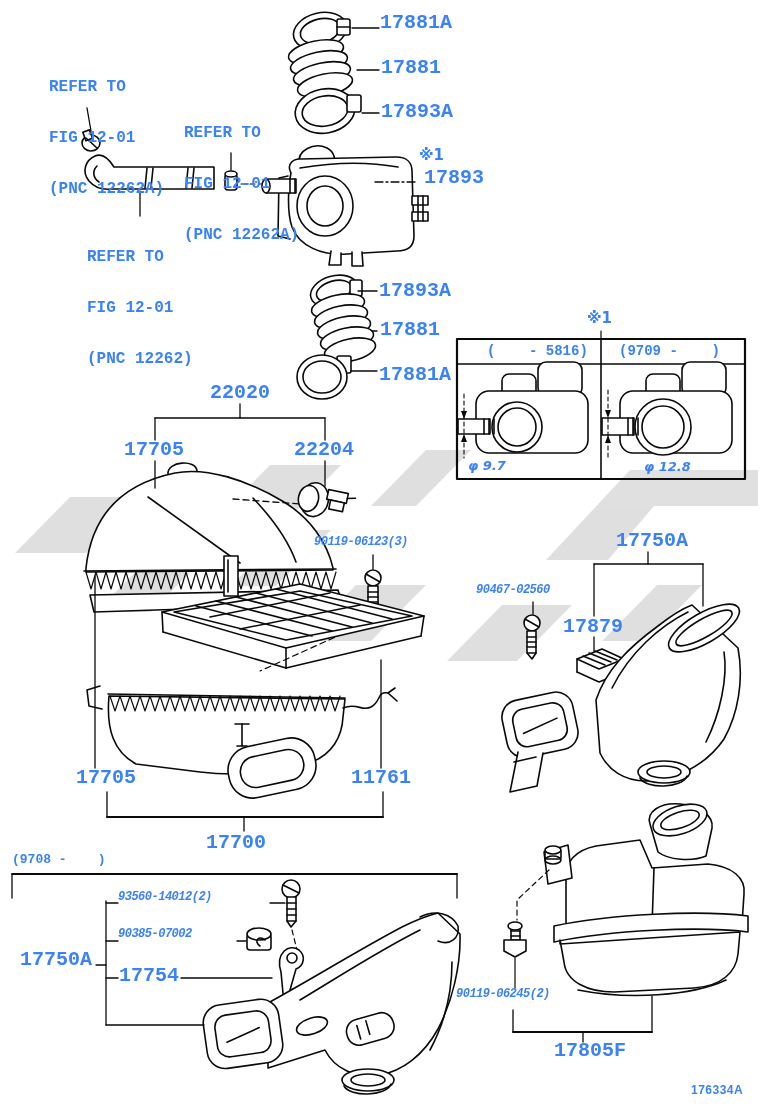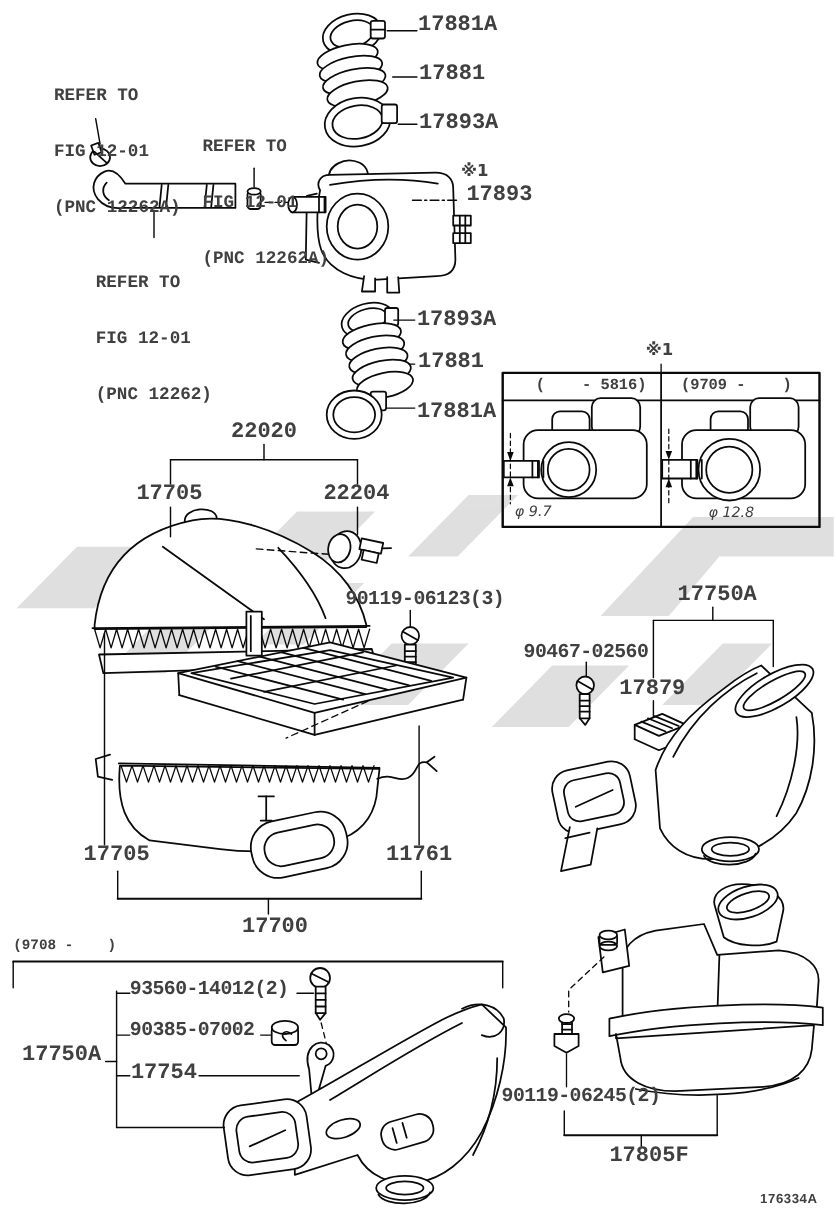--- a/index.html
+++ b/index.html
@@ -1,27 +1,27 @@
 <!DOCTYPE html>
 <html><head>
 <meta charset="utf-8">
 <style>
   html,body{margin:0;padding:0;background:#ffffff;}
   .stage{position:relative;width:760px;height:1112px;background:#fff;overflow:hidden;
          font-family:"Liberation Mono","DejaVu Sans Mono",monospace;}
   .stage svg{position:absolute;left:0;top:0;}
-  .lbl{position:absolute;color:#404040;font-weight:bold;white-space:pre;line-height:1;}
+  .lbl{position:absolute;color:#3b82f6;font-weight:bold;white-space:pre;line-height:1;}
   .pn{font-size:20px;}
-  .pnl{font-size:18px;letter-spacing:-0.5px;}
+  .pnl{font-size:12px;letter-spacing:-0.5px;font-style:italic;}
   .note{font-size:16px;}
   .note div{line-height:19px;}
   .sec{font-size:13px;text-align:center;}
   .hdr{font-size:14px;}
   .fn{font-family:"DejaVu Sans",sans-serif;font-size:15px;font-weight:bold;}
-  .dim{font-family:"DejaVu Sans",sans-serif;font-style:italic;font-size:13px;font-weight:normal;}
+  .dim{font-family:"DejaVu Sans",sans-serif;font-style:italic;font-size:13px;font-weight:bold;}
   .code{font-family:"Liberation Sans",sans-serif;font-size:12px;font-weight:700;letter-spacing:.5px;}
 </style>
 </head>
 <body>
 
 <div class="stage">
 
 <svg width="760" height="1112" viewBox="0 0 760 1112">
 
   <g fill="#c6c6c6" opacity="0.55" stroke="none">
@@ -406,21 +406,21 @@
 <div class="lbl hdr" style="left:619px;top:344px">(9709 -    )</div>
 <div class="lbl dim" style="left:468px;top:459px">φ 9.7</div>
 <div class="lbl dim" style="left:644px;top:460px">φ 12.8</div>
 
 <div class="lbl pn" style="left:616px;top:531px">17750A</div>
 <div class="lbl pnl" style="left:476px;top:584px">90467-02560</div>
 <div class="lbl pn" style="left:563px;top:617px">17879</div>
 
 <div class="lbl pn" style="left:76px;top:768px">17705</div>
 <div class="lbl pn" style="left:351px;top:768px">11761</div>
-<div class="lbl pn" style="left:220px;top:833px">17700</div>
+<div class="lbl pn" style="left:206px;top:833px">17700</div>
 
 <div class="lbl sec" style="left:12px;top:853px">(9708 -    )</div>
 <div class="lbl pnl" style="left:118px;top:891px">93560-14012(2)</div>
 <div class="lbl pnl" style="left:118px;top:928px">90385-07002</div>
 <div class="lbl pn" style="left:20px;top:950px">17750A</div>
 <div class="lbl pn" style="left:119px;top:966px">17754</div>
 
 <div class="lbl pnl" style="left:456px;top:988px">90119-06245(2)</div>
 <div class="lbl pn" style="left:554px;top:1041px">17805F</div>
 

